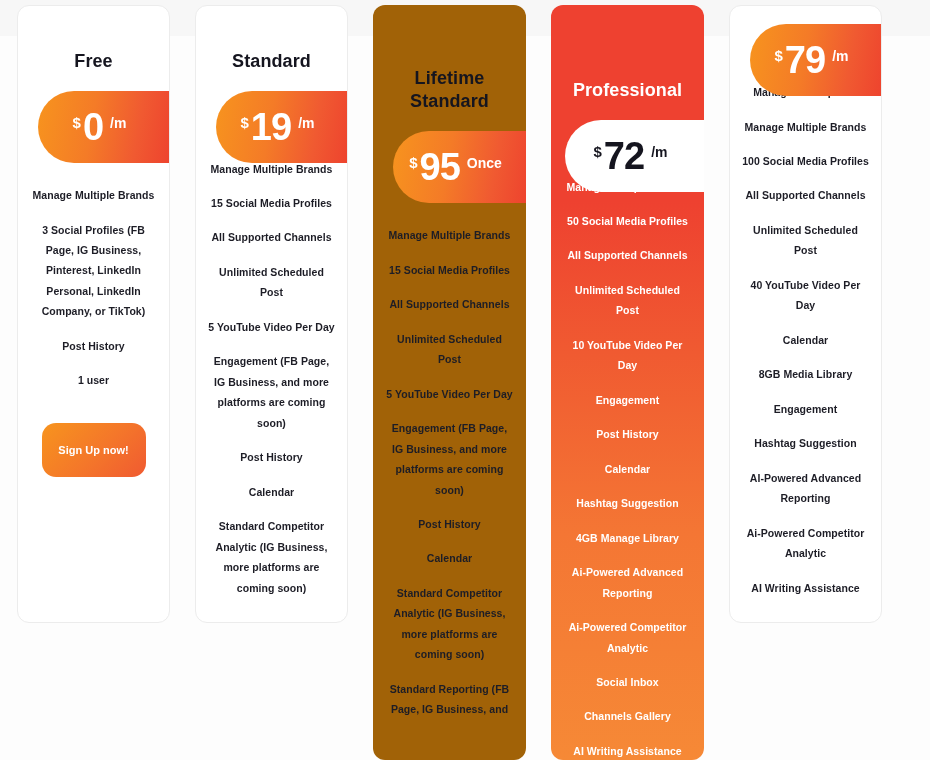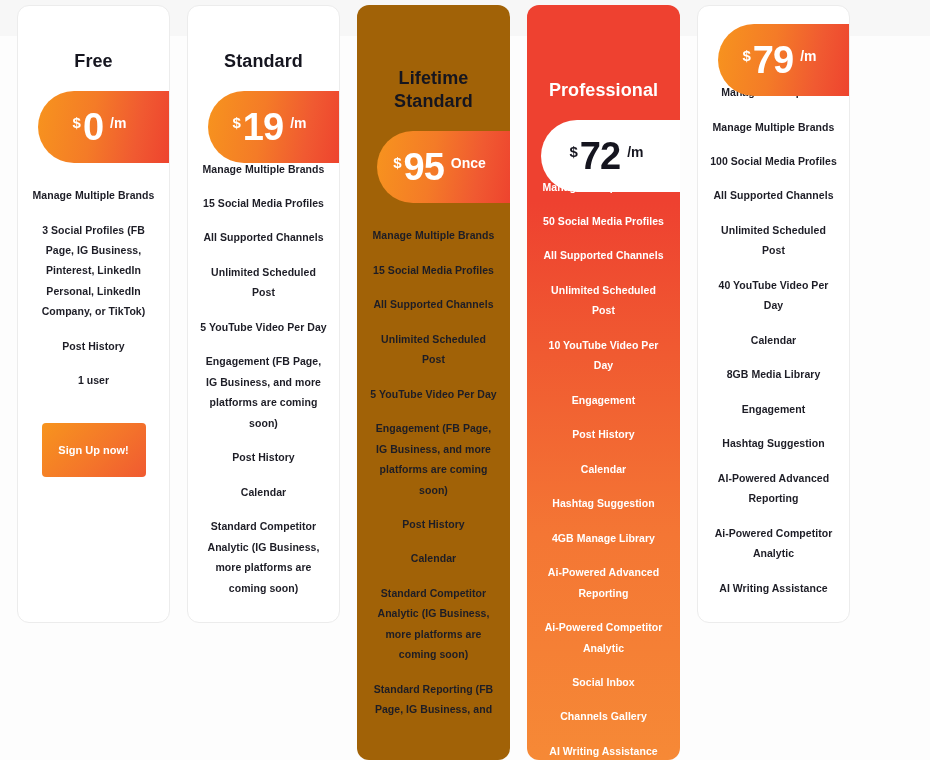--- a/index.html
+++ b/index.html
@@ -18,21 +18,21 @@
   .bg-strip {
     position: absolute; left: 0; top: 0;
     width: 930px; height: 36px;
     background: #f7f7f7;
   }
   .cards {
     position: absolute;
     left: 0; top: 0;
     width: 930px; height: 760px;
     display: flex;
-    gap: 0;
+    gap: 8px;
     padding: 5px 0 0 0;
     box-sizing: border-box;
   }
   .card {
     position: relative;
     width: 153px;
     margin-left: 17px;
     border-radius: 12px;
     box-sizing: border-box;
     overflow: hidden;
@@ -149,21 +149,21 @@
 
   .signup-wrap {
     padding: 8px 0 0 0;
     display: flex;
     justify-content: center;
   }
   .signup-btn {
     width: 104px;
     padding: 16px 4px;
     border: none;
-    border-radius: 4px;
+    border-radius: 14px;
     background: linear-gradient(135deg, #f7941e 0%, #f4762a 55%, #f05a31 100%);
     color: #ffffff;
     font-family: "Liberation Sans", sans-serif;
     font-size: 11px;
     font-weight: 700;
     line-height: 2.05;
     cursor: pointer;
     text-align: center;
   }
 </style>

